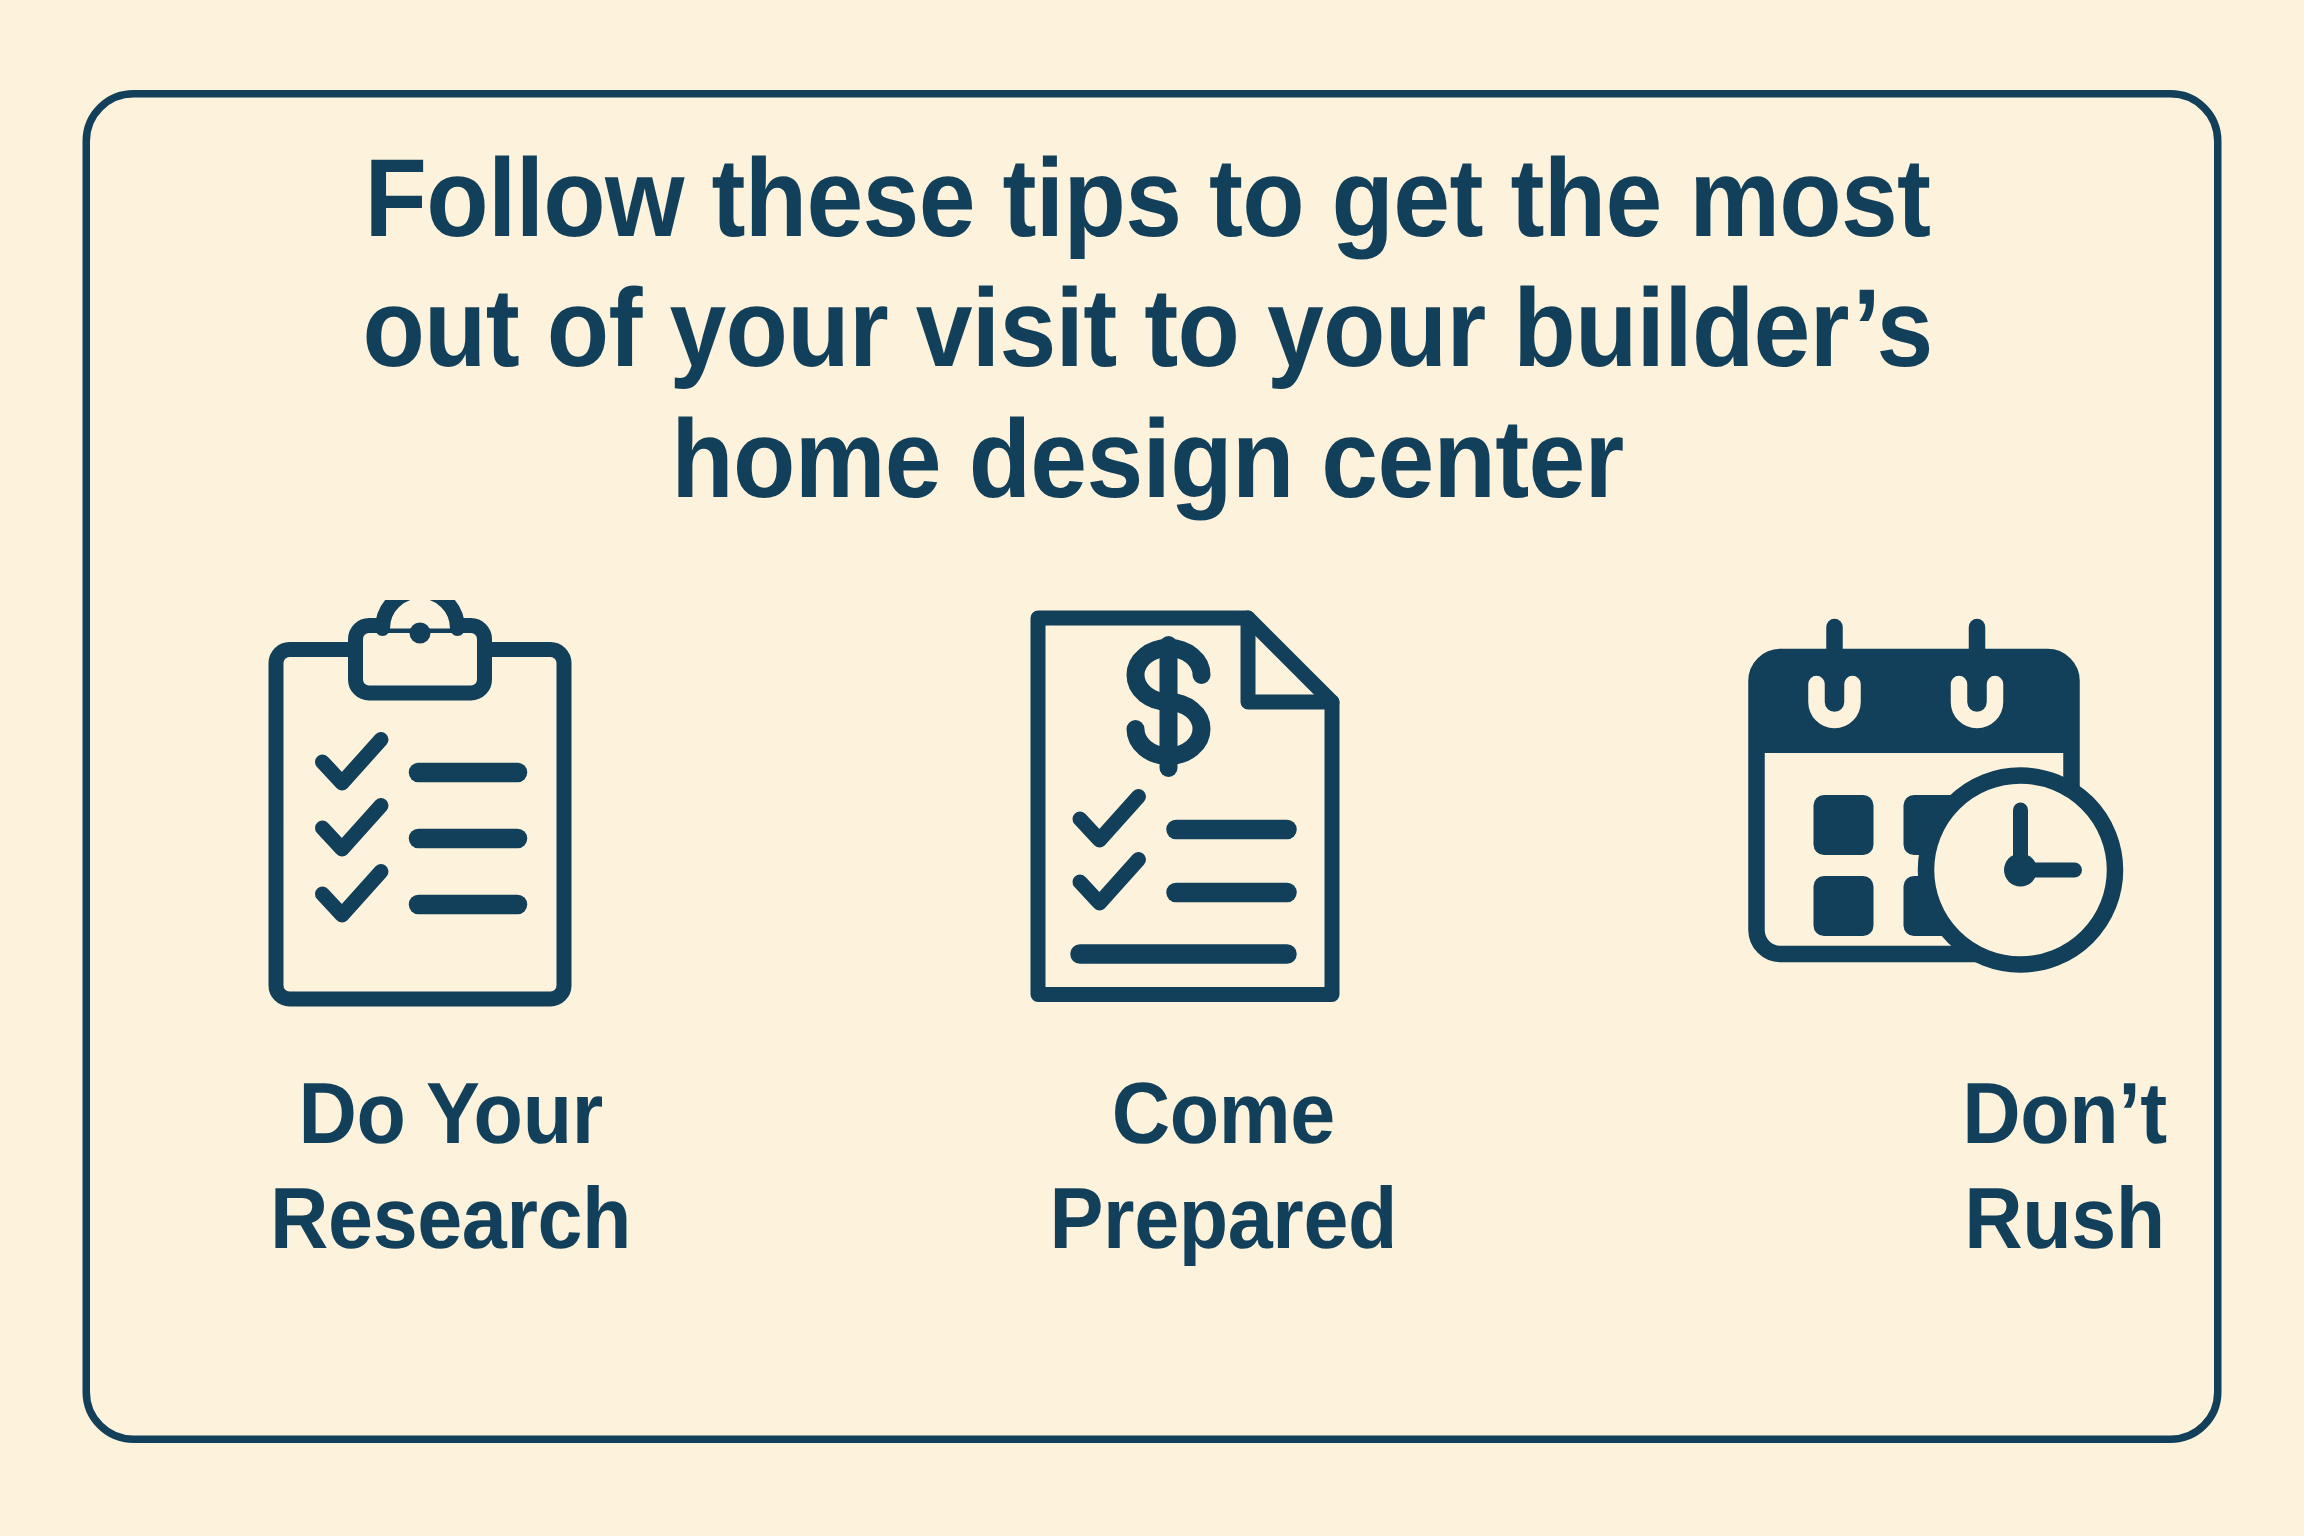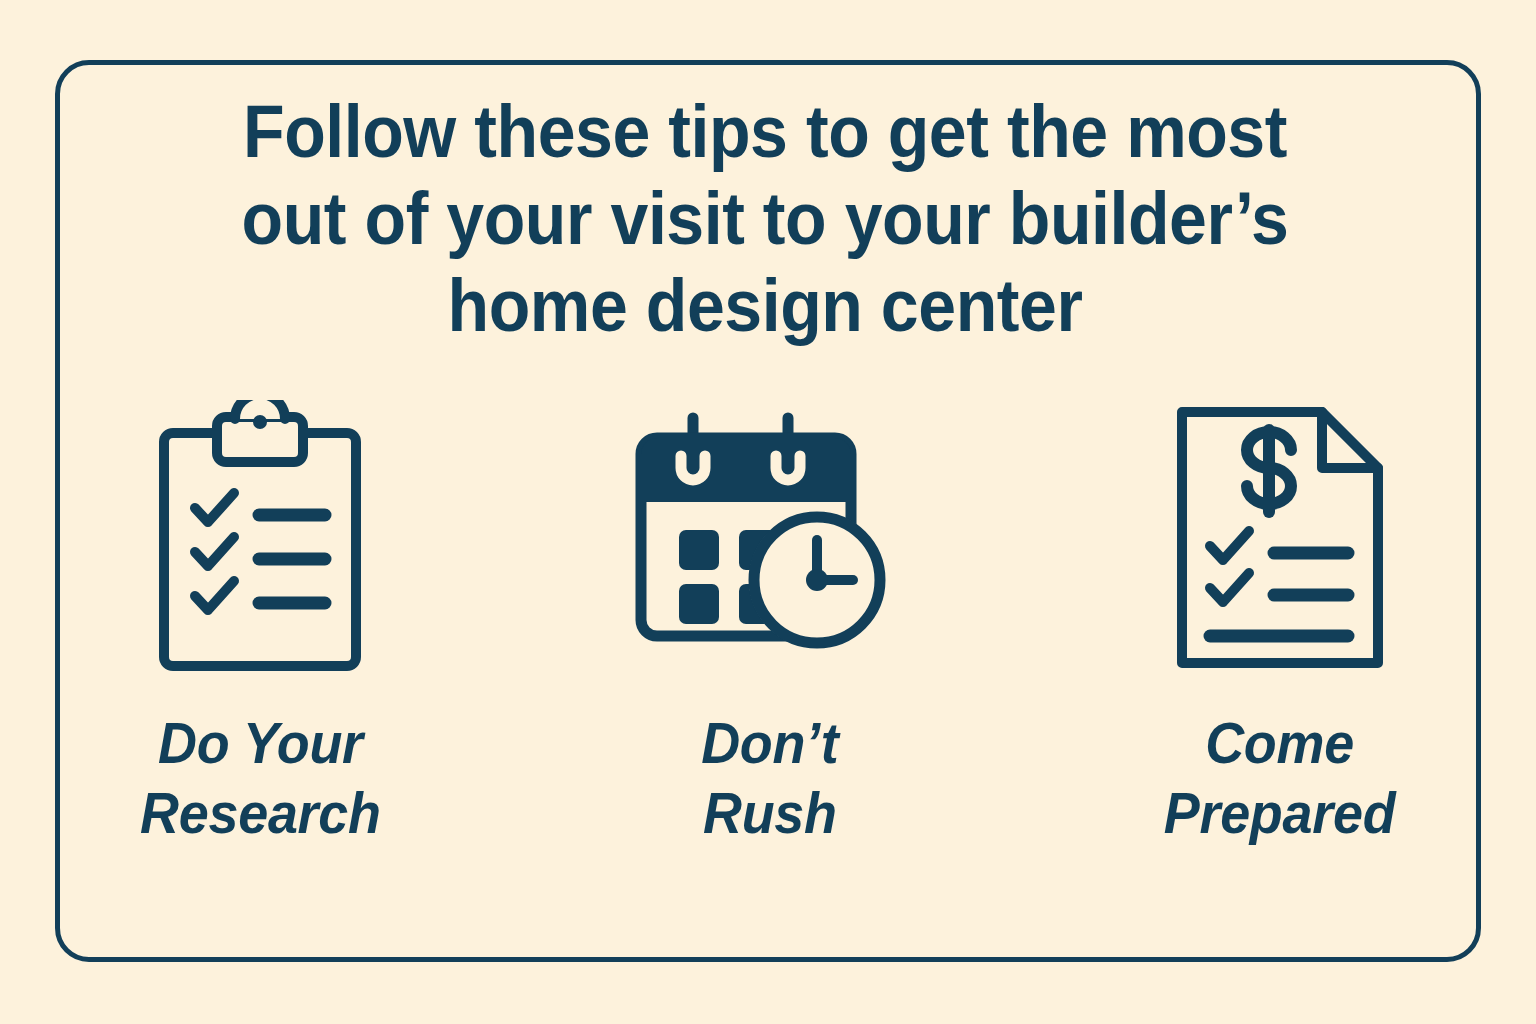--- a/index.html
+++ b/index.html
@@ -56,22 +56,21 @@
     width: 1360px;
     display: flex;
     flex-direction: row;
     align-items: flex-start;
     justify-content: space-between;
   }
   .col {
     width: 340px;
     display: flex;
     flex-direction: column;
-    align-items: center;
-    font-style: italic;
+    align-items: flex-end;
   }
   .icon-wrap {
     width: 300px;
     height: 290px;
     display: flex;
     align-items: center;
     justify-content: center;
   }
   .caption {
     margin-top: 26px;
@@ -124,20 +123,47 @@
         </svg>
       </div>
       <div class="caption">
         <span class="cline">Do Your</span>
         <span class="cline">Research</span>
       </div>
     </div>
 
     <div class="col">
       <div class="icon-wrap">
+        <svg width="220" height="275" viewBox="0 0 220 275" fill="none" stroke="#123f59" stroke-width="10" stroke-linecap="round" stroke-linejoin="round">
+
+          <path d="M12 12 h140 l56 56 v195 h-196 z"></path>
+          <path d="M152 12 v56 h56"></path>
+
+          <g stroke-width="12">
+            <path d="M92 50 a22 18 0 1 0 -22 18 a22 18 0 1 1 -22 18" transform="translate(29,0)"></path>
+            <path d="M99 30 v82"></path>
+          </g>
+
+          <path d="M40 146 l13 14 l26 -29"></path>
+          <path d="M104 153 h74" stroke-width="13"></path>
+
+          <path d="M40 188 l13 14 l26 -29"></path>
+          <path d="M104 195 h74" stroke-width="13"></path>
+
+          <path d="M40 236 h138" stroke-width="13"></path>
+        </svg>
+      </div>
+      <div class="caption">
+        <span class="cline">Come</span>
+        <span class="cline">Prepared</span>
+      </div>
+    </div>
+
+    <div class="col">
+      <div class="icon-wrap">
         <svg width="270" height="250" viewBox="0 0 270 250" fill="none">
 
           <g stroke="#123f59" stroke-width="11" stroke-linecap="round">
             <path d="M58 6 v34"></path>
             <path d="M153 6 v34"></path>
           </g>
 
           <rect x="6" y="26" width="210" height="198" rx="16" fill="none" stroke="#123f59" stroke-width="11"></rect>
 
           <path d="M6 42 a16 16 0 0 1 16 -16 h178 a16 16 0 0 1 16 16 v48 h-210 z" fill="#123f59" stroke="none"></path>
@@ -161,42 +187,15 @@
           </g>
           <circle cx="182" cy="168" r="11" fill="#123f59" stroke="none"></circle>
         </svg>
       </div>
       <div class="caption">
         <span class="cline">Don’t</span>
         <span class="cline">Rush</span>
       </div>
     </div>
 
-    <div class="col">
-      <div class="icon-wrap">
-        <svg width="220" height="275" viewBox="0 0 220 275" fill="none" stroke="#123f59" stroke-width="10" stroke-linecap="round" stroke-linejoin="round">
-
-          <path d="M12 12 h140 l56 56 v195 h-196 z"></path>
-          <path d="M152 12 v56 h56"></path>
-
-          <g stroke-width="12">
-            <path d="M92 50 a22 18 0 1 0 -22 18 a22 18 0 1 1 -22 18" transform="translate(29,0)"></path>
-            <path d="M99 30 v82"></path>
-          </g>
-
-          <path d="M40 146 l13 14 l26 -29"></path>
-          <path d="M104 153 h74" stroke-width="13"></path>
-
-          <path d="M40 188 l13 14 l26 -29"></path>
-          <path d="M104 195 h74" stroke-width="13"></path>
-
-          <path d="M40 236 h138" stroke-width="13"></path>
-        </svg>
-      </div>
-      <div class="caption">
-        <span class="cline">Come</span>
-        <span class="cline">Prepared</span>
-      </div>
-    </div>
-
 
   </div>
 </div>
 
 </body></html>

